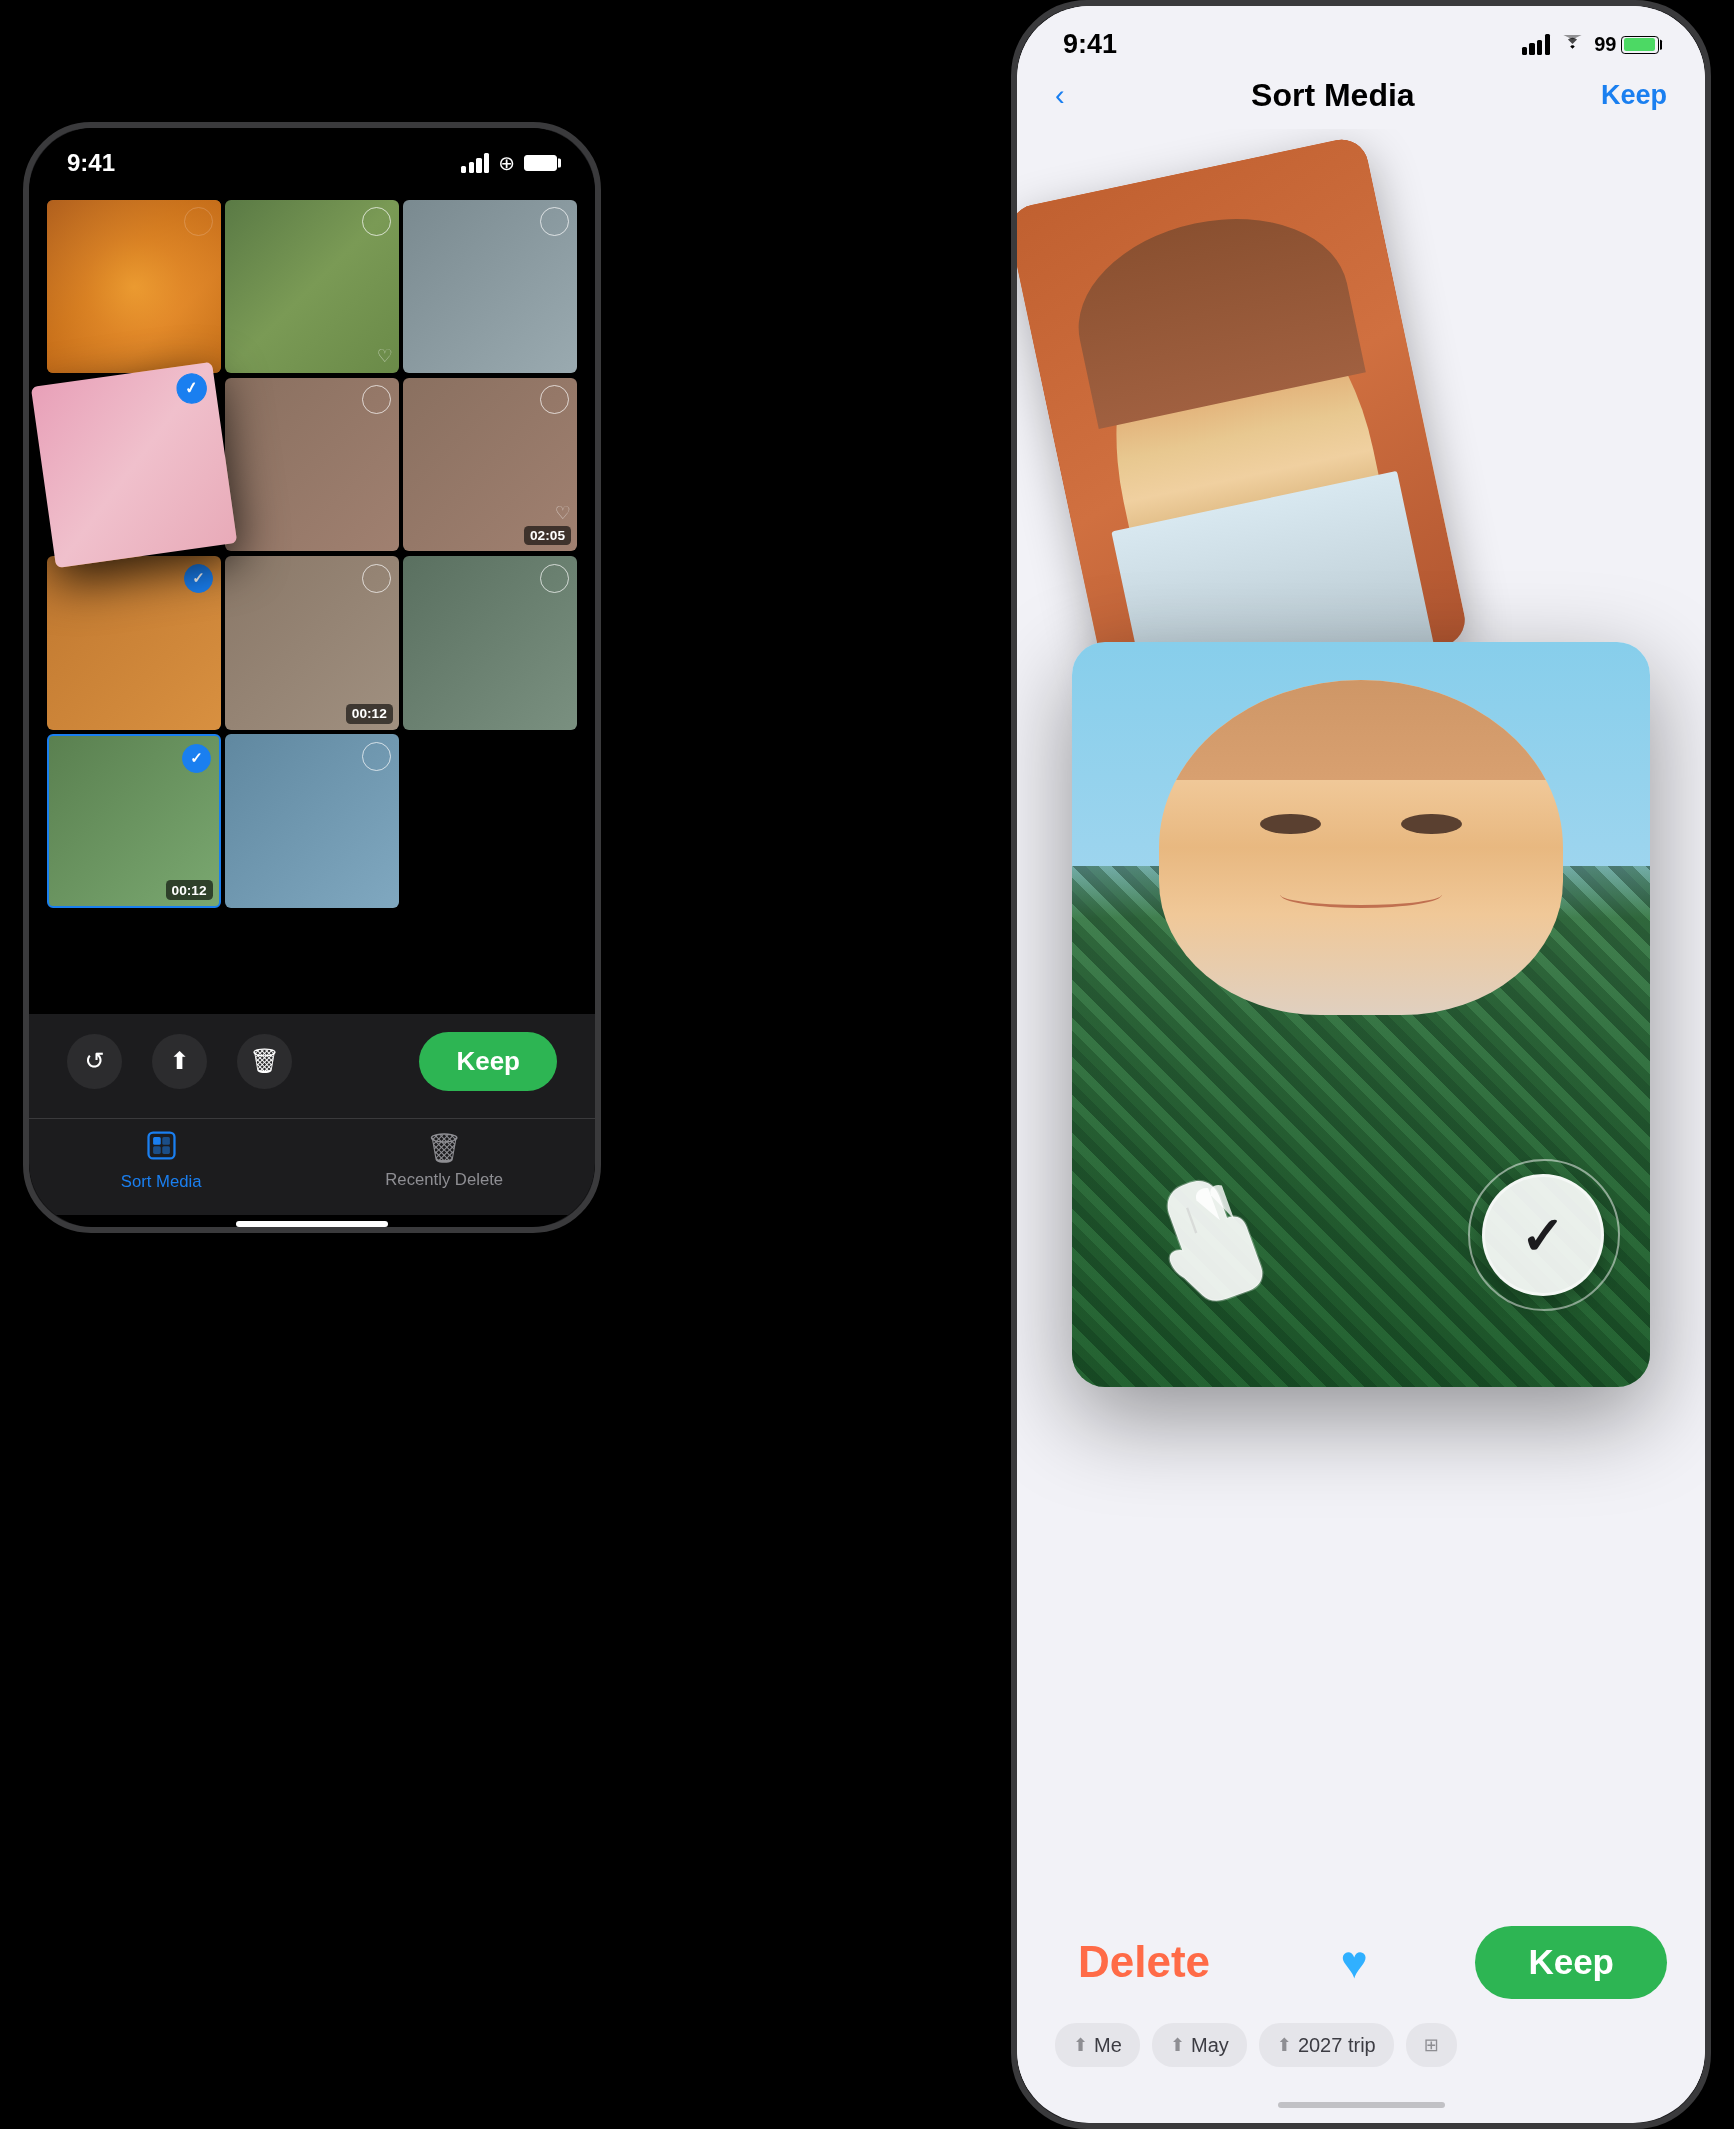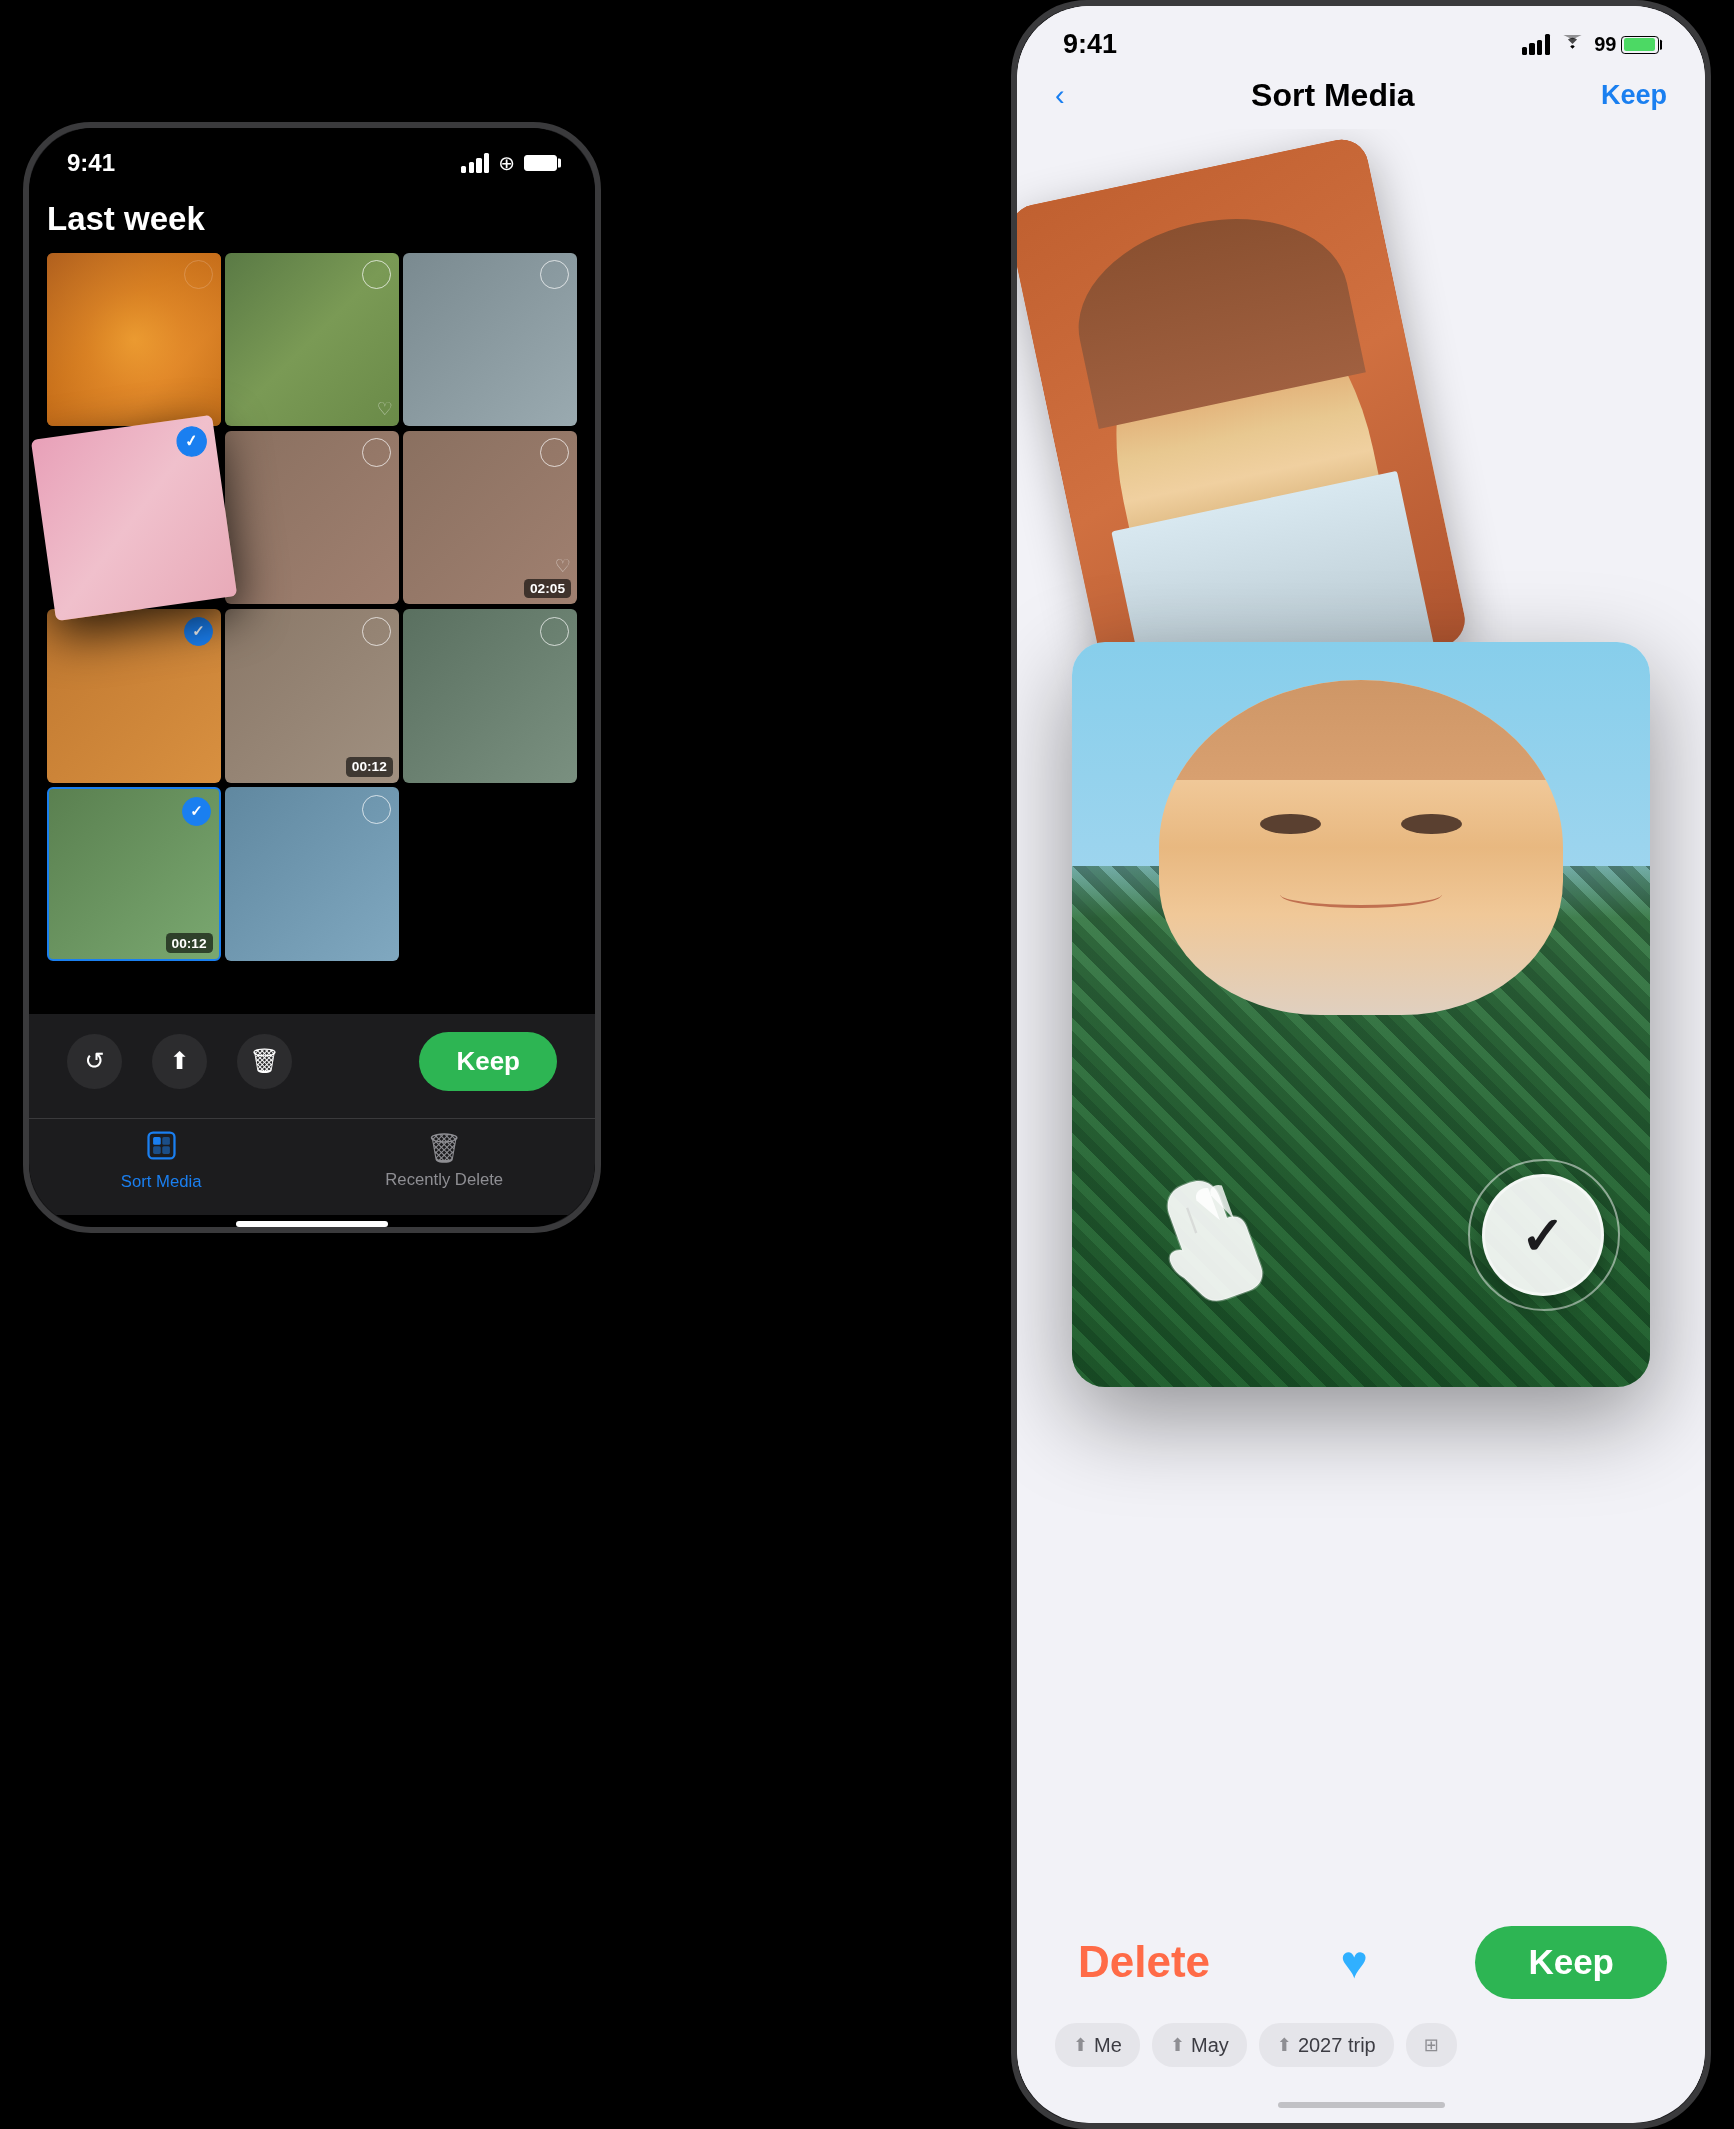--- a/index.html
+++ b/index.html
@@ -584,21 +584,20 @@
           <div class="signal-bar"></div>
           <div class="signal-bar"></div>
           <div class="signal-bar"></div>
         </div>
         <span style="color:#fff;font-size:20px;">⊕</span>
         <div class="battery-icon"></div>
       </div>
     </div>
 
     <div class="photo-area-left">
-      <div class="section-title">Last week</div>
 
       <div class="photo-grid">
 
         <div class="photo-cell cell-1">
           <div class="selection-circle"></div>
         </div>
         <div class="photo-cell cell-2">
           <div class="selection-circle"></div>
           <span class="heart-icon">♡</span>
         </div>

